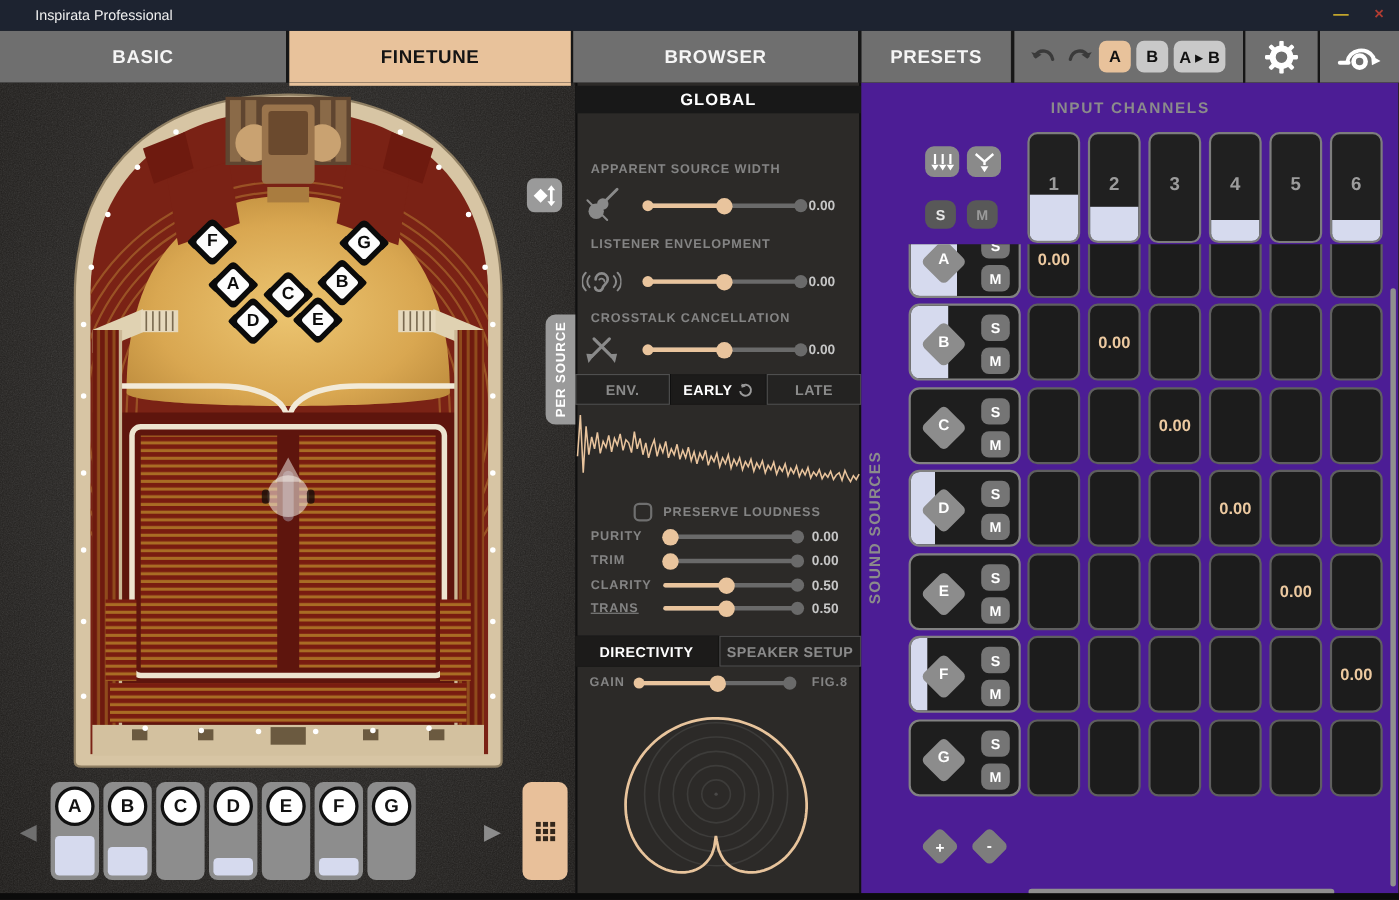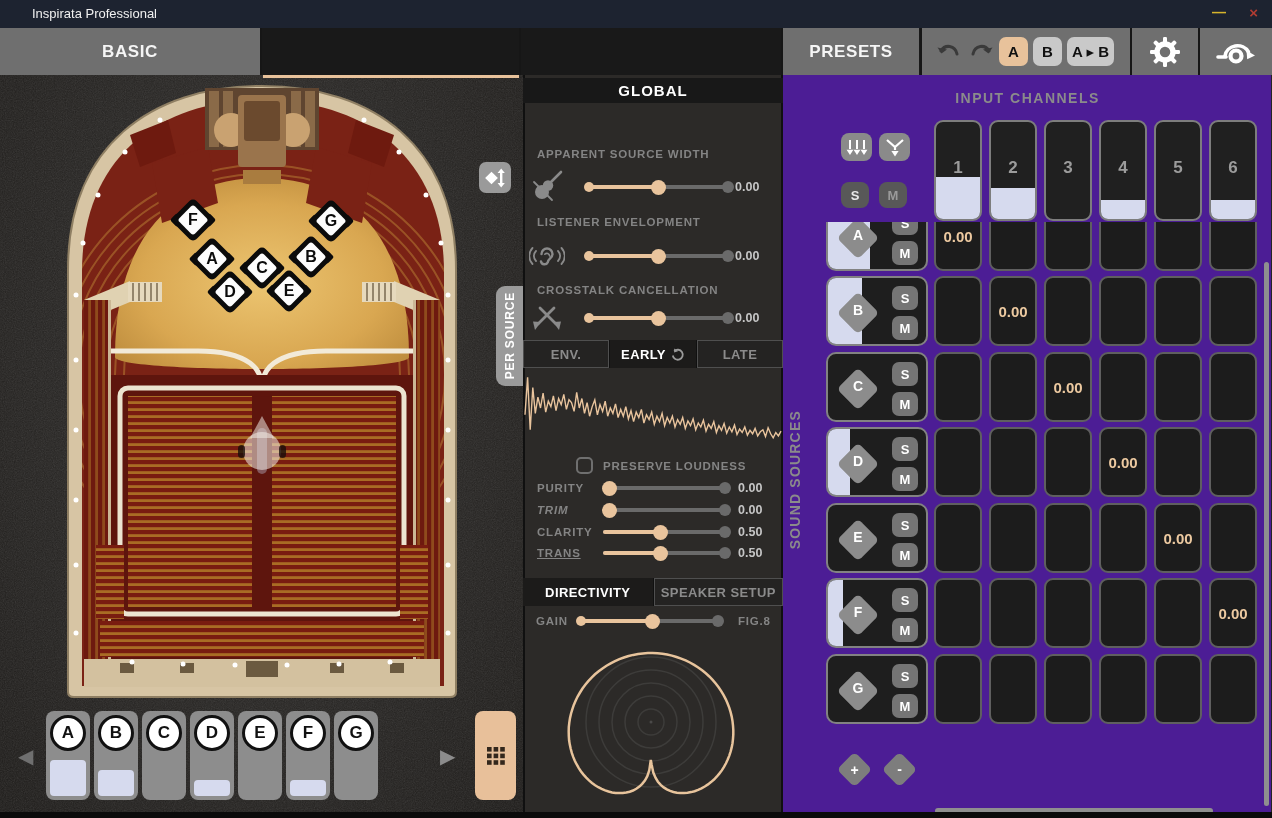--- a/index.html
+++ b/index.html
@@ -156,20 +156,22 @@
       <span class="icon-btn" id="swirl-btn">
           <svg width="42" height="32" viewBox="0 0 42 32" fill="none">
             <path d="M3 21 H11" stroke="#fff" stroke-width="3.6" stroke-linecap="round"></path>
             <circle cx="21" cy="20" r="5.5" stroke="#fff" stroke-width="4.2"></circle>
             <path d="M10 20 A 12.5 11.5 0 0 1 33.5 16" stroke="#fff" stroke-width="3.6" stroke-linecap="round"></path>
             <path d="M40 19.5 l-8.5-5 l0.7 8.8z" fill="#fff"></path>
           </svg>
         </span>
     </div>
   <div class="nav-tab" style="left: 0px; width: 260px;">BASIC</div>
+      <div class="nav-tab active" style="left: 263px; width: 256px;">FINETUNE</div>
+      <div class="nav-tab" style="left: 521px; width: 259px;">BROWSER</div>
       <div class="nav-tab" style="left: 783px; width: 136px;">PRESETS</div>
     </div>
   <div class="sep" style="left:260px;"></div>
   <div class="sep" style="left:519px;"></div>
   <div class="sep" style="left:781px;"></div>
   <div class="sep" style="left:920px;"></div>
   <div class="sep" style="left:1130px;"></div>
   <div class="sep" style="left:1198px;"></div>
 
   <div class="left-panel">
@@ -485,21 +487,21 @@
       </svg>
       <div class="checkbox" style="left:53px; top:382px;"></div>
       <div class="mlabel" style="left:80px; top:385px;">PRESERVE LOUDNESS</div>
       <div id="response-sliders">
           <div class="mlabel" style="left: 14px; top: 407px;">PURITY</div>
           <div class="slider-track" style="left: 80px; top: 411px; width: 122px;"></div>
           <div class="slider-fill" style="left: 80px; top: 411px; width: 6.1px;"></div>
           <div class="sdot" style="left: 196px; top: 407px; width: 12px; height: 12px; background: rgb(106, 106, 106);"></div>
           <div class="shandle" style="left: 78.6px; top: 405.5px;"></div>
           <div class="sval" style="left: 215px; top: 406px;">0.00</div>
-          <div class="mlabel" style="left: 14px; top: 429px; font-style: italic;">TRIM</div>
+          <div class="mlabel" style="left: 14px; top: 429px;">TRIM</div>
           <div class="slider-track" style="left: 80px; top: 433px; width: 122px;"></div>
           <div class="slider-fill" style="left: 80px; top: 433px; width: 6.1px;"></div>
           <div class="sdot" style="left: 196px; top: 429px; width: 12px; height: 12px; background: rgb(106, 106, 106);"></div>
           <div class="shandle" style="left: 78.6px; top: 427.5px;"></div>
           <div class="sval" style="left: 215px; top: 428px;">0.00</div>
           <div class="mlabel" style="left: 14px; top: 451px;">CLARITY</div>
           <div class="slider-track" style="left: 80px; top: 455px; width: 122px;"></div>
           <div class="slider-fill" style="left: 80px; top: 455px; width: 57.34px;"></div>
           <div class="sdot" style="left: 196px; top: 451px; width: 12px; height: 12px; background: rgb(106, 106, 106);"></div>
           <div class="shandle" style="left: 129.84px; top: 449.5px;"></div>

